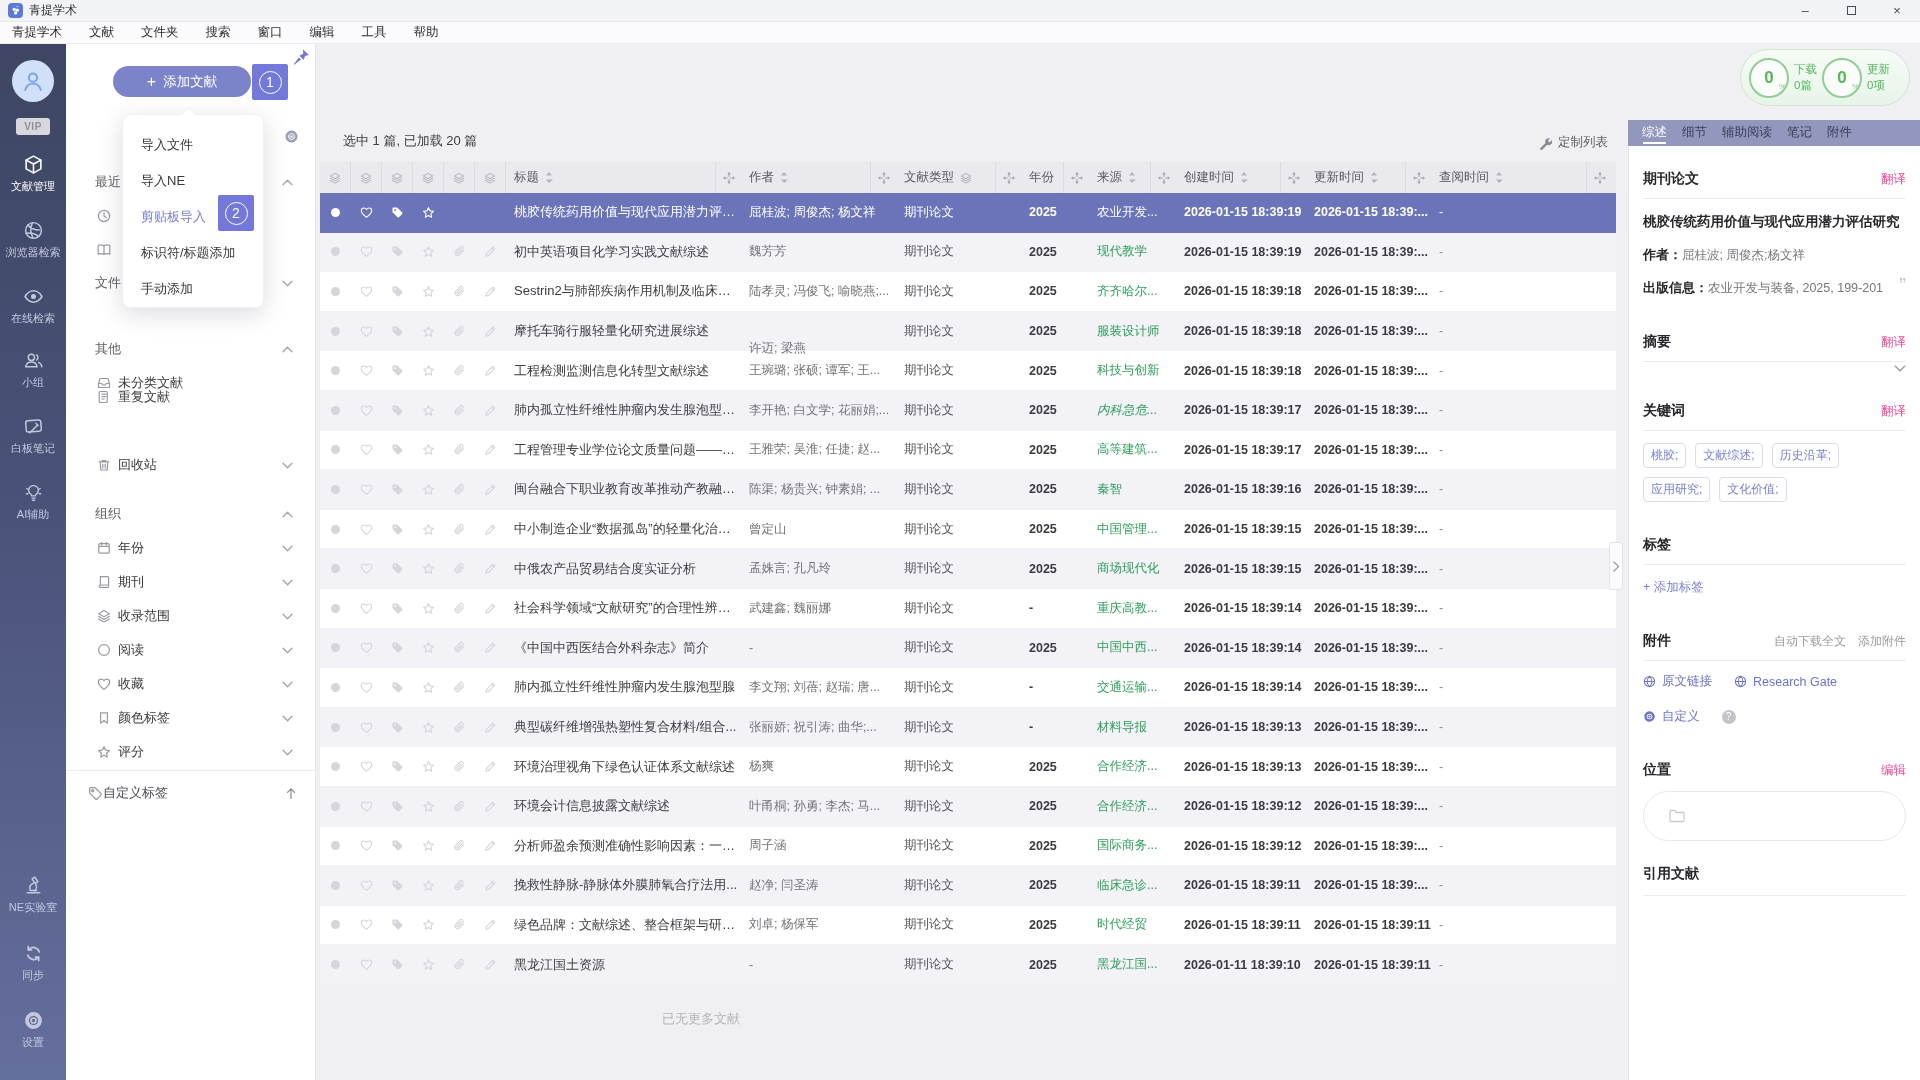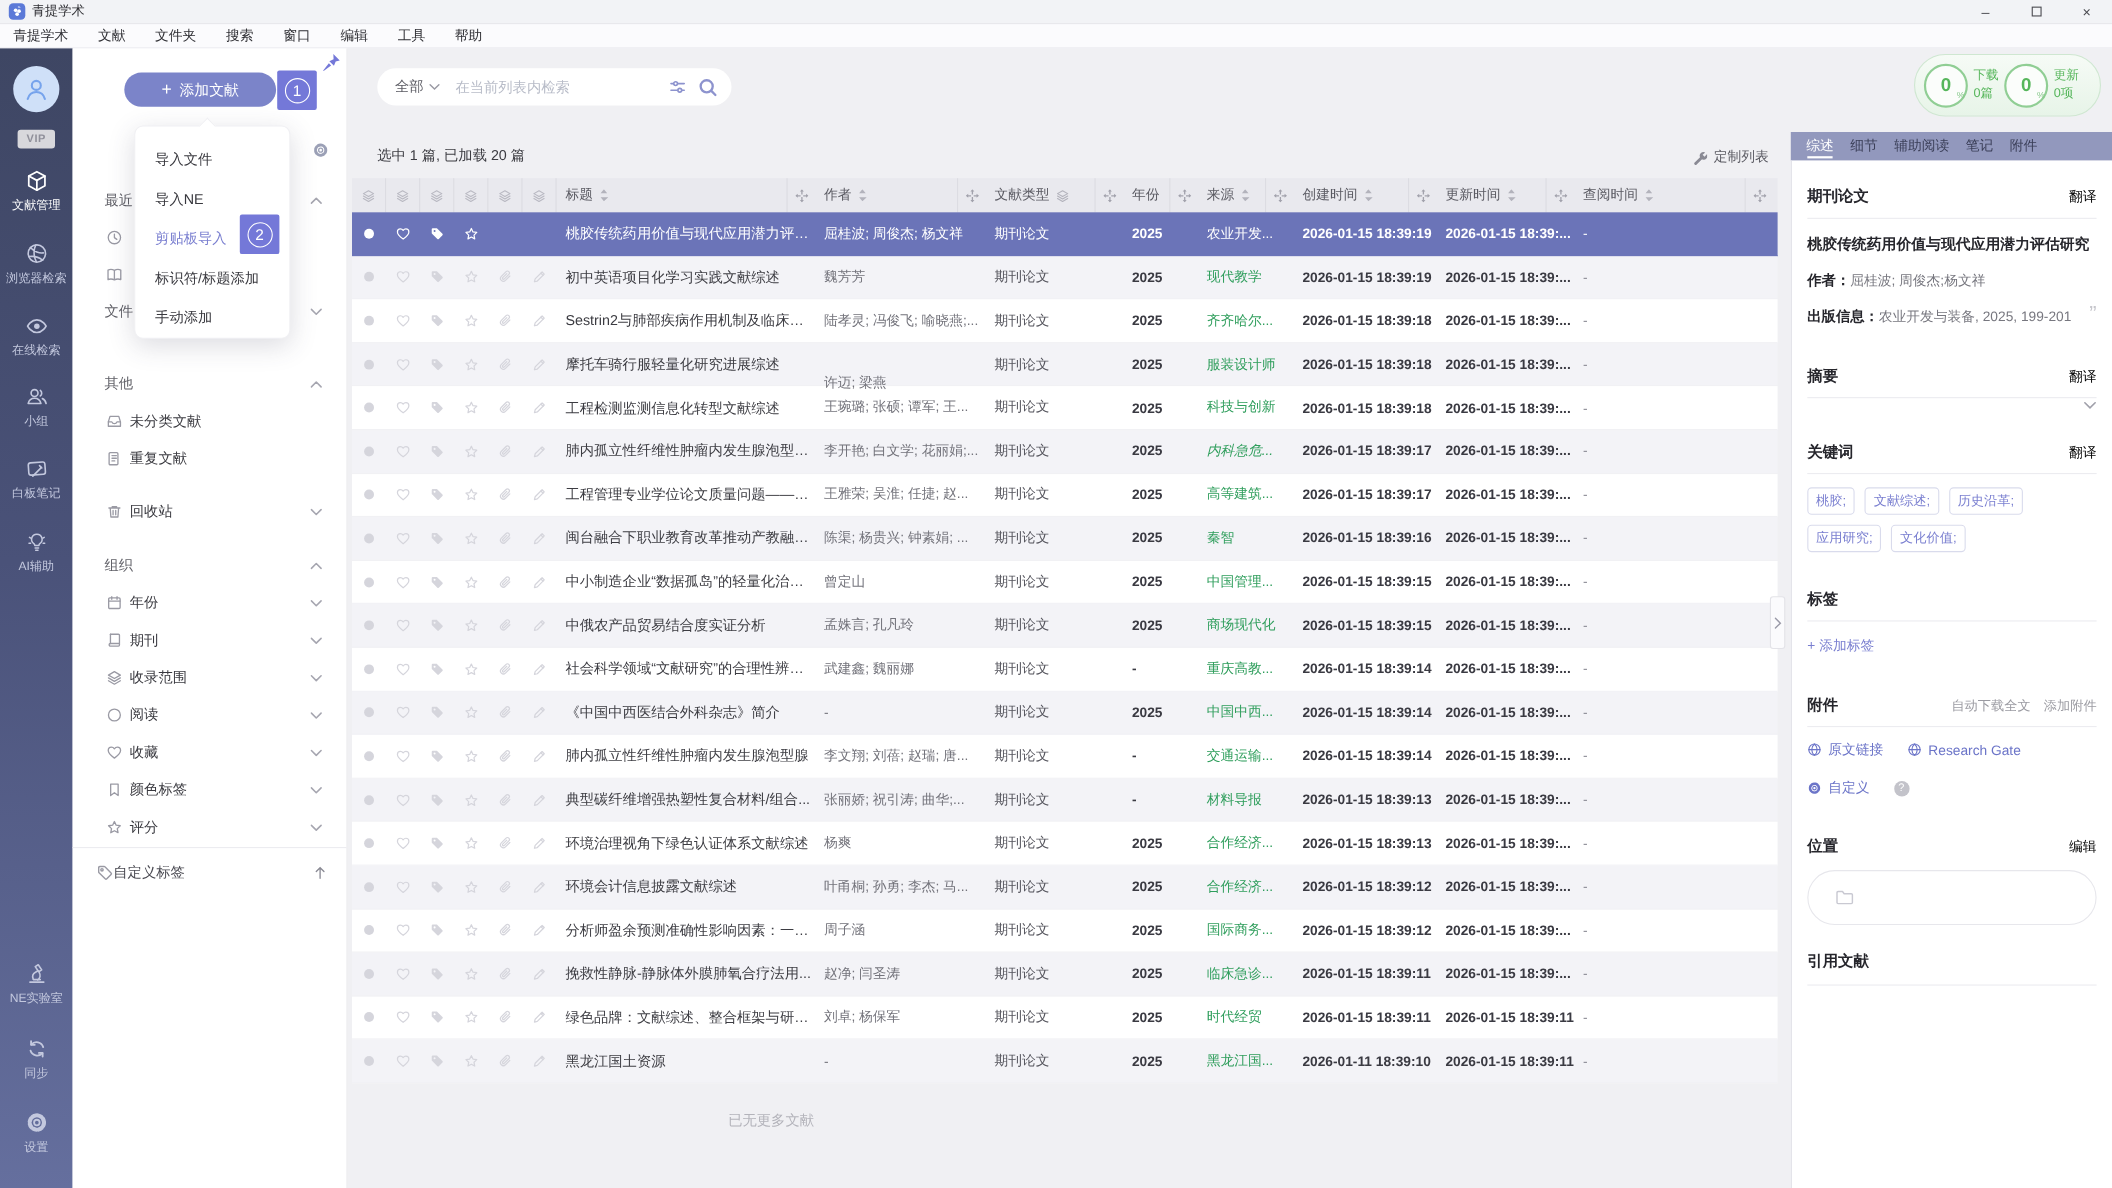--- a/index.html
+++ b/index.html
@@ -141,21 +141,21 @@
   .tabbar { position:absolute; top:76px; left:0; width:292px; height:26px; background:#9298bd;
             display:flex; align-items:flex-end; gap:15px; padding-left:14px; font-size:12.5px; }
   .tab { color:#3a3e57; padding-bottom:5px; position:relative; }
   .tab.active { color:#fff; }
   .tab.active::after { content:""; position:absolute; left:1px; right:1px; bottom:2px; height:2px;
                        background:#fff; }
   .pcontent { position:absolute; top:102px; left:0; right:0; bottom:0; background:#fff;
               border-left:1px solid #e2e2e8; padding:24px 14px 0; overflow:hidden; }
   .sechead { display:flex; align-items:baseline; justify-content:space-between; }
   .h1 { font-size:14px; font-weight:bold; color:#26262c; }
-  .translate { font-size:12.5px; color:#000000; }
+  .translate { font-size:12.5px; color:#ec4899; }
   .pdiv { border-top:1px solid #ececf0; margin-top:10px; }
   .ptitle { margin-top:14px; font-size:13.5px; font-weight:bold; color:#26262c; line-height:1.35; }
   .meta { margin-top:15px; font-size:12.5px; color:#77777f; display:flex; align-items:baseline; }
   .meta b { color:#26262c; font-size:13px; flex:none; }
   .quote { margin-left:auto; font-size:20px; color:#c6c6cc; line-height:.6; }
   .abs-text { margin-top:9px; font-size:12.5px; color:#55555c; line-height:1.63; text-align:justify; }
   .chev-row { display:flex; justify-content:flex-end; margin-top:3px; color:#a0a0aa; }
   .chev-row .i { width:12px; height:7px; }
   .chips { margin-top:12px; display:flex; flex-wrap:wrap; gap:9px; }
   .chip { border:1px solid #d9dbec; border-radius:4px; padding:3px 7px; font-size:12px; color:#7a7fd0; }
@@ -363,21 +363,21 @@
       </div>
       <div class="nav-li" style="top: 328px;">
         <span class="i icn" style="width: 14px; height: 14px;">
           <svg viewBox="0 0 14 14" fill="none" stroke="currentColor" stroke-width="1.2" stroke-linecap="round" stroke-linejoin="round">
             <path d="M1.5 7.5L3 2.5h8l1.5 5v4h-11z"></path>
             <path d="M1.5 7.5h3.2c.3 1 1 1.6 2.3 1.6s2-.6 2.3-1.6h3.2"></path>
           </svg>
         </span>
         <span class="ilabel">未分类文献</span>
       </div>
-      <div class="nav-li" style="top: 362px;">
+      <div class="nav-li" style="top: 342px;">
         <span class="i icn" style="width: 14px; height: 14px;">
           <svg viewBox="0 0 14 14" fill="none" stroke="currentColor" stroke-width="1.2" stroke-linecap="round" stroke-linejoin="round">
             <rect x="2.2" y="1.5" width="8" height="11" rx="1"></rect>
             <path d="M4.8 4.2h4M4.8 6.6h4M4.8 9h2.5"></path>
           </svg>
         </span>
         <span class="ilabel">重复文献</span>
       </div>
       <div class="nav-li" style="top: 410px;">
         <span class="i icn" style="width: 14px; height: 14px;">
@@ -522,44 +522,20 @@
     <div class="dd-item">手动添加</div>
   </div>
 <div class="badge" id="badge1" style="top:64px;left:252px">
   <span class="badge-circle">1</span>
 </div>
 <div class="badge" id="badge2" style="top:195px;left:218px">
   <span class="badge-circle">2</span>
 </div>
 
 <div class="main">
-  <div class="searchpill">
-    <span class="scope">
-      <span>全部</span>
-      <span class="chev i">
-        <svg viewBox="0 0 10 6" fill="none" stroke="currentColor" stroke-width="1.3" stroke-linecap="round">
-            <path d="M1 1l4 4 4-4"></path>
-          </svg>
-      </span>
-    </span>
-    <input placeholder="在当前列表内检索" style="">
-    <span class="spicon i" style="width:16px;height:16px;margin-right:10px">
-      <svg viewBox="0 0 16 16" fill="none" stroke="currentColor" stroke-width="1.5" stroke-linecap="round">
-          <path d="M2 5h12M2 11h12"></path>
-          <circle cx="6.2" cy="5" r="1.7" fill="#fff"></circle>
-          <circle cx="10" cy="11" r="1.7" fill="#fff"></circle>
-        </svg>
-    </span>
-    <span class="spicon i" style="width:19px;height:19px">
-      <svg viewBox="0 0 18 18" fill="none" stroke="currentColor" stroke-width="2" stroke-linecap="round">
-          <circle cx="8" cy="8" r="5.2"></circle>
-          <path d="M12.2 12.2l3.3 3.3"></path>
-        </svg>
-    </span>
-  </div>
 
   <div class="toolbar-text">选中 1 篇, 已加载 20 篇</div>
   <div class="customize">
     <span class="i" style="width:14px;height:14px">
       <svg viewBox="0 0 14 14" fill="currentColor">
           <path d="M12.2 2.6A3.4 3.4 0 007.5 7L2.4 12a1.3 1.3 0 001.8 1.8l5.1-5.1a3.4 3.4 0 004.6-4.6L11.6 6.4 9.8 4.6z"></path>
         </svg>
     </span>
     <span>定制列表</span>
   </div>

